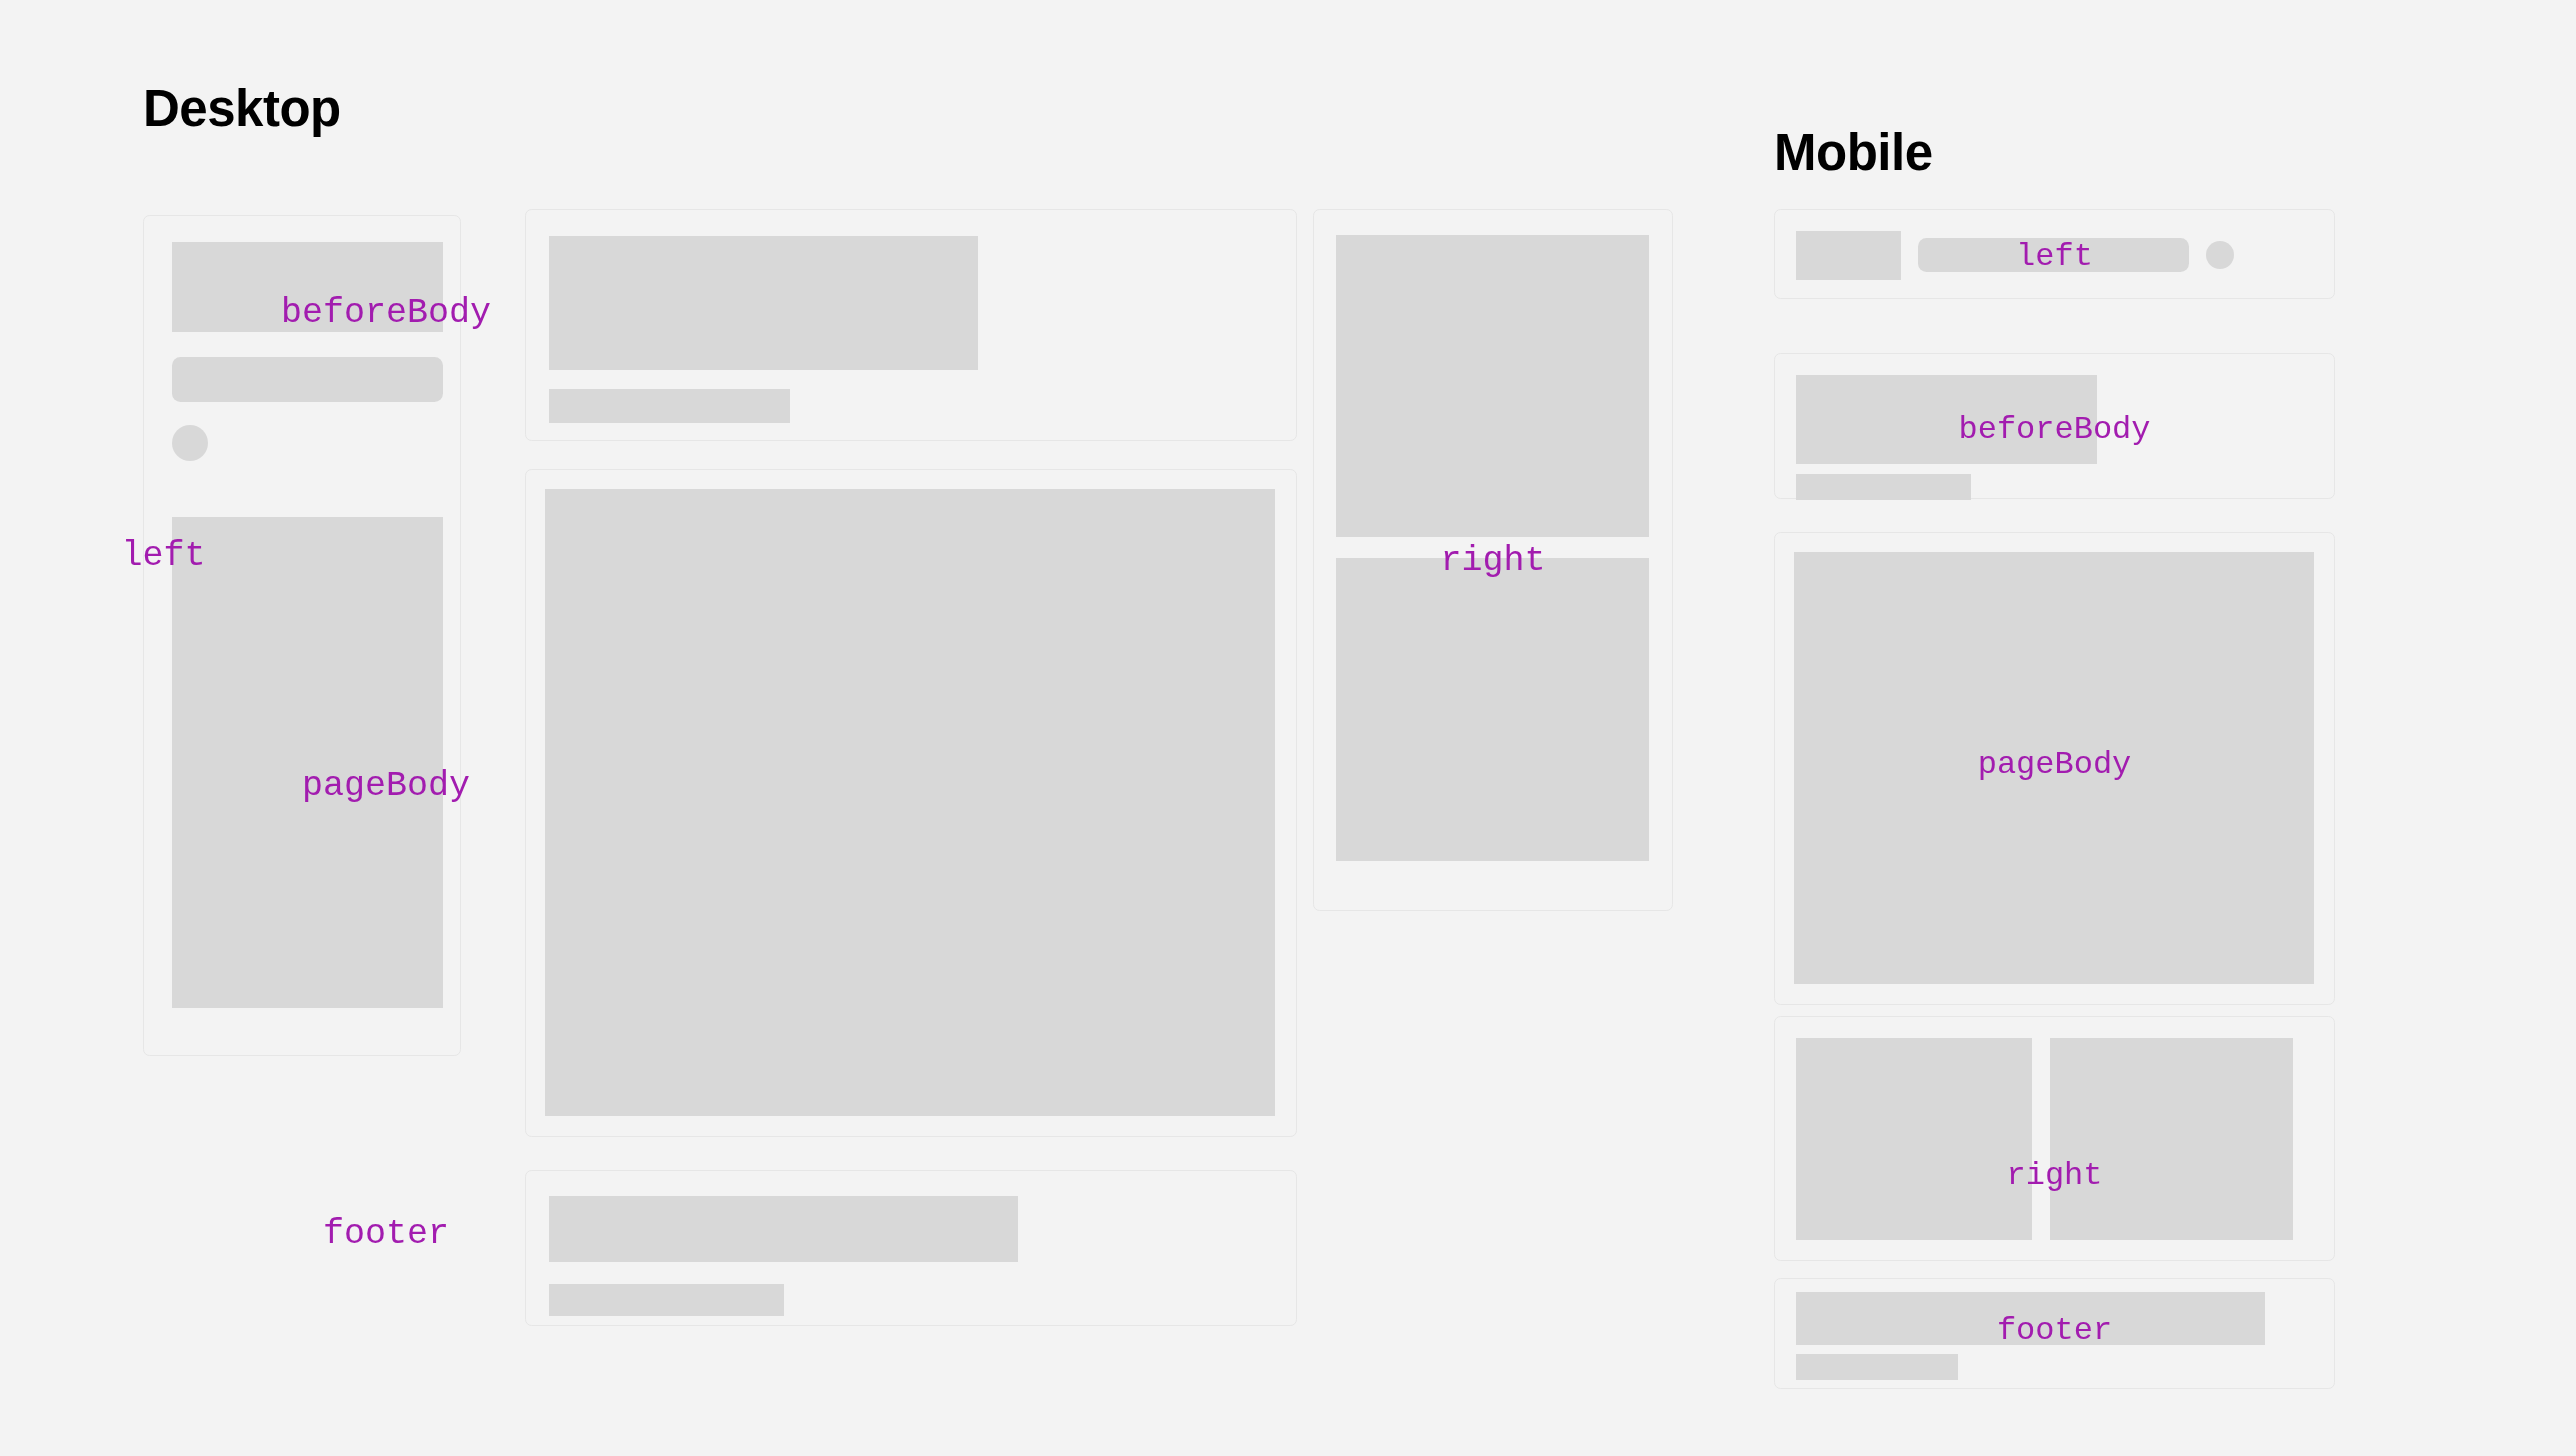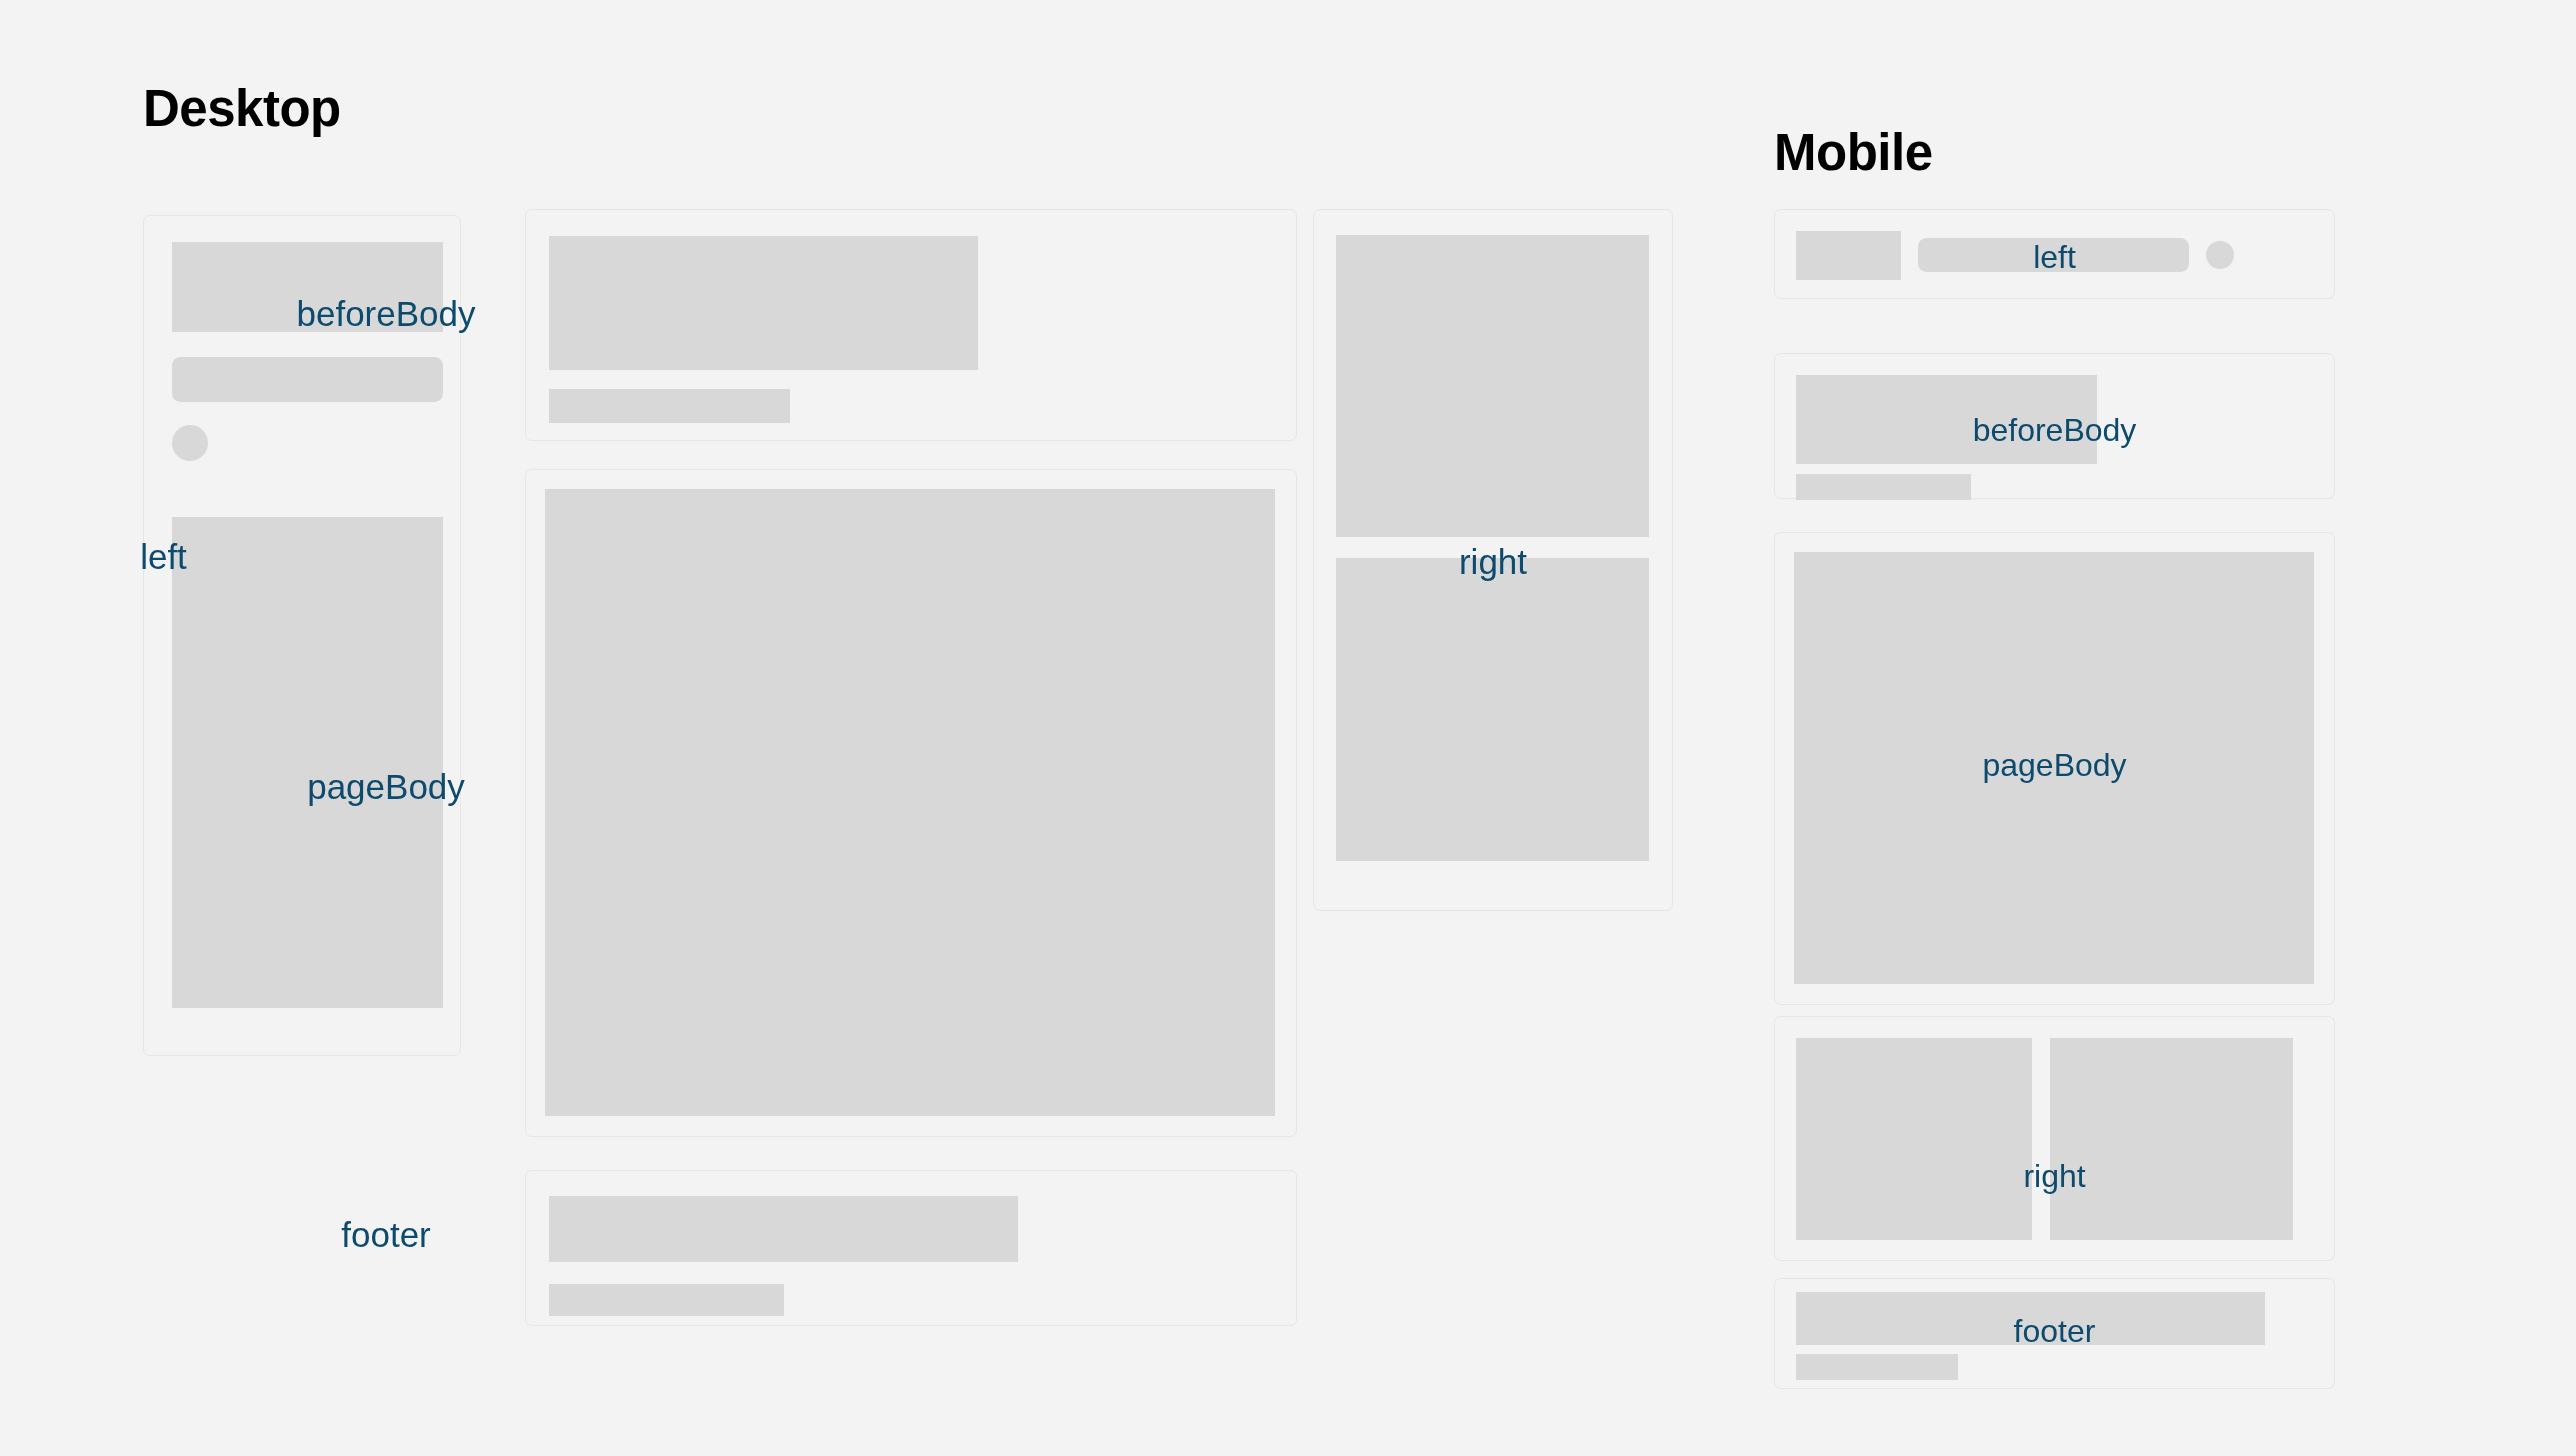--- a/index.html
+++ b/index.html
@@ -53,24 +53,24 @@
   .blk.pill   { border-radius: 8.5px; }
   .dot {
     position: absolute;
     background: #d8d8d8;
     border-radius: 50%;
   }
 
   
   .lbl {
     position: absolute;
-    font-family: Liberation Sans, sans-serif;
+    font-family: Liberation Mono, monospace;
     font-size: 35px;
     line-height: 1;
-    color: #0c4a6e;
+    color: #a21caf;
     white-space: nowrap;
     text-align: center;
     pointer-events: none;
   }
   .lbl.sm { font-size: 32px; }
 
   
   #d-left-panel { left: 143px; top: 215px; width: 318px; height: 841px; }
   #d-left-b1 { left: 28px; top: 26px;  width: 271px; height: 90px; }
   #d-left-b2 { left: 28px; top: 141px; width: 271px; height: 45px; }

